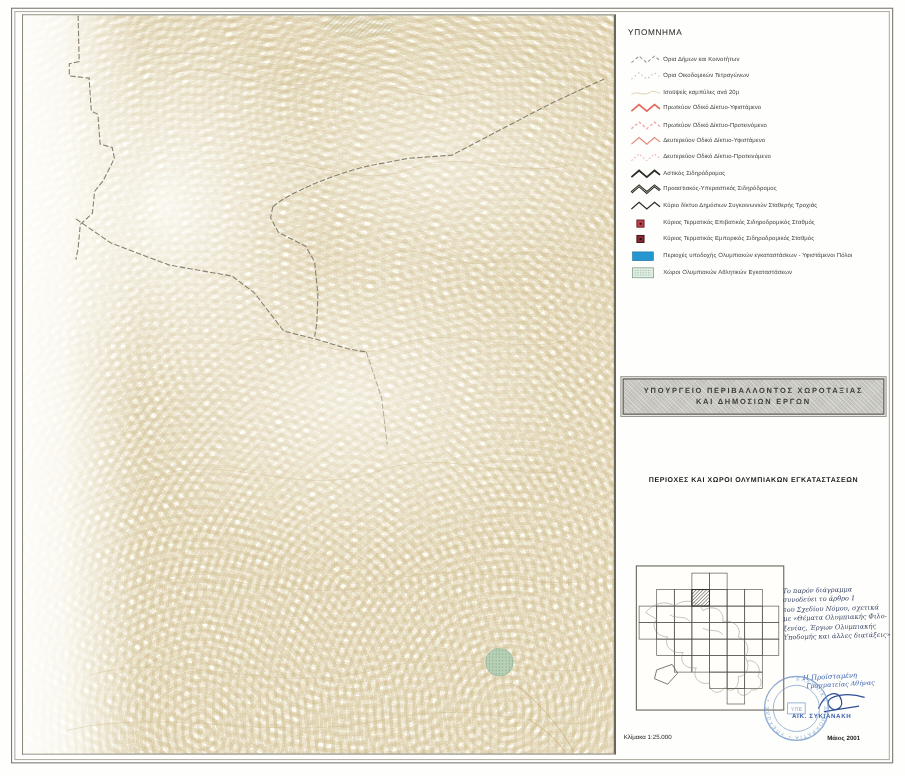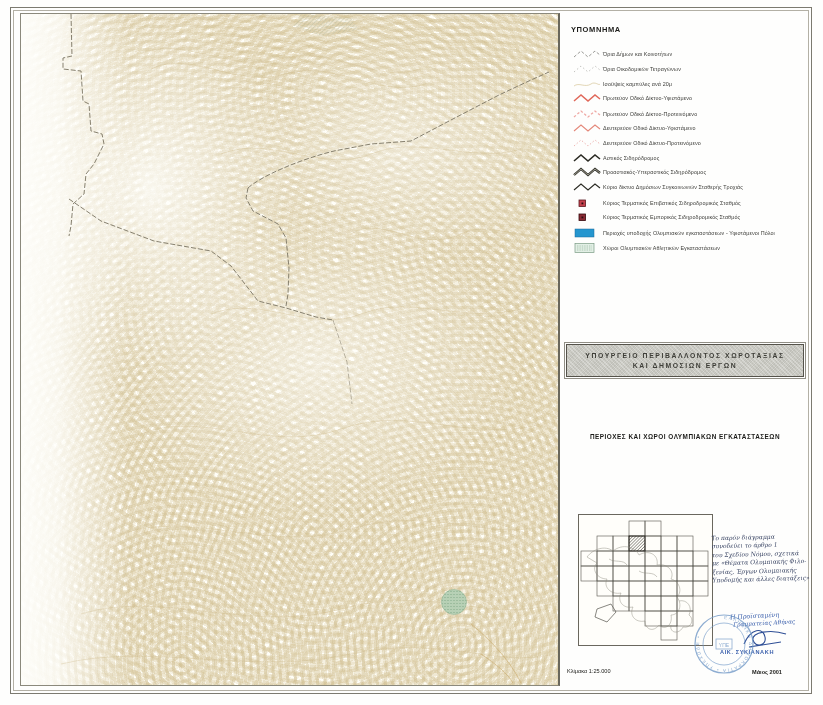--- a/index.html
+++ b/index.html
@@ -27,21 +27,21 @@
   .map-blank-overlay{position:absolute;inset:0;pointer-events:none;
     background:
       linear-gradient(90deg, rgba(255,255,252,.95) 0%, rgba(255,255,252,.8) 7%, rgba(255,255,252,0) 20%),
       radial-gradient(ellipse 210px 260px at 24% 26%, rgba(255,255,252,.8), transparent 70%),
       radial-gradient(ellipse 280px 210px at 55% 52%, rgba(255,255,252,.55), transparent 72%),
       radial-gradient(ellipse 240px 160px at 70% 20%, rgba(255,255,252,.45), transparent 72%);}
   .map-svg{position:absolute;inset:0;}
 
   
   .legend-panel{position:absolute;left:563px;top:13px;width:244px;height:676px;}
-  .legend-title{position:absolute;left:8px;top:12px;font-size:7.5px;font-weight:bold;
+  .legend-title{position:absolute;left:8px;top:12px;font-size:7.5px;font-weight:normal;
                 letter-spacing:.6px;color:#1d1d1a;}
   .legend-row{position:absolute;left:10px;width:228px;height:13px;
               display:flex;align-items:center;}
   .legend-sym{width:30px;flex:0 0 30px;display:flex;align-items:center;}
   .legend-label{font-size:5.4px;color:#3c3c38;letter-spacing:.1px;line-height:6px;}
 
   
   .title-band{position:absolute;left:3px;top:331px;width:238px;height:33px;
      background-color:#cbcbc4;
      background-image:repeating-linear-gradient(45deg, rgba(255,255,255,.28) 0 1px, transparent 1px 3px),

